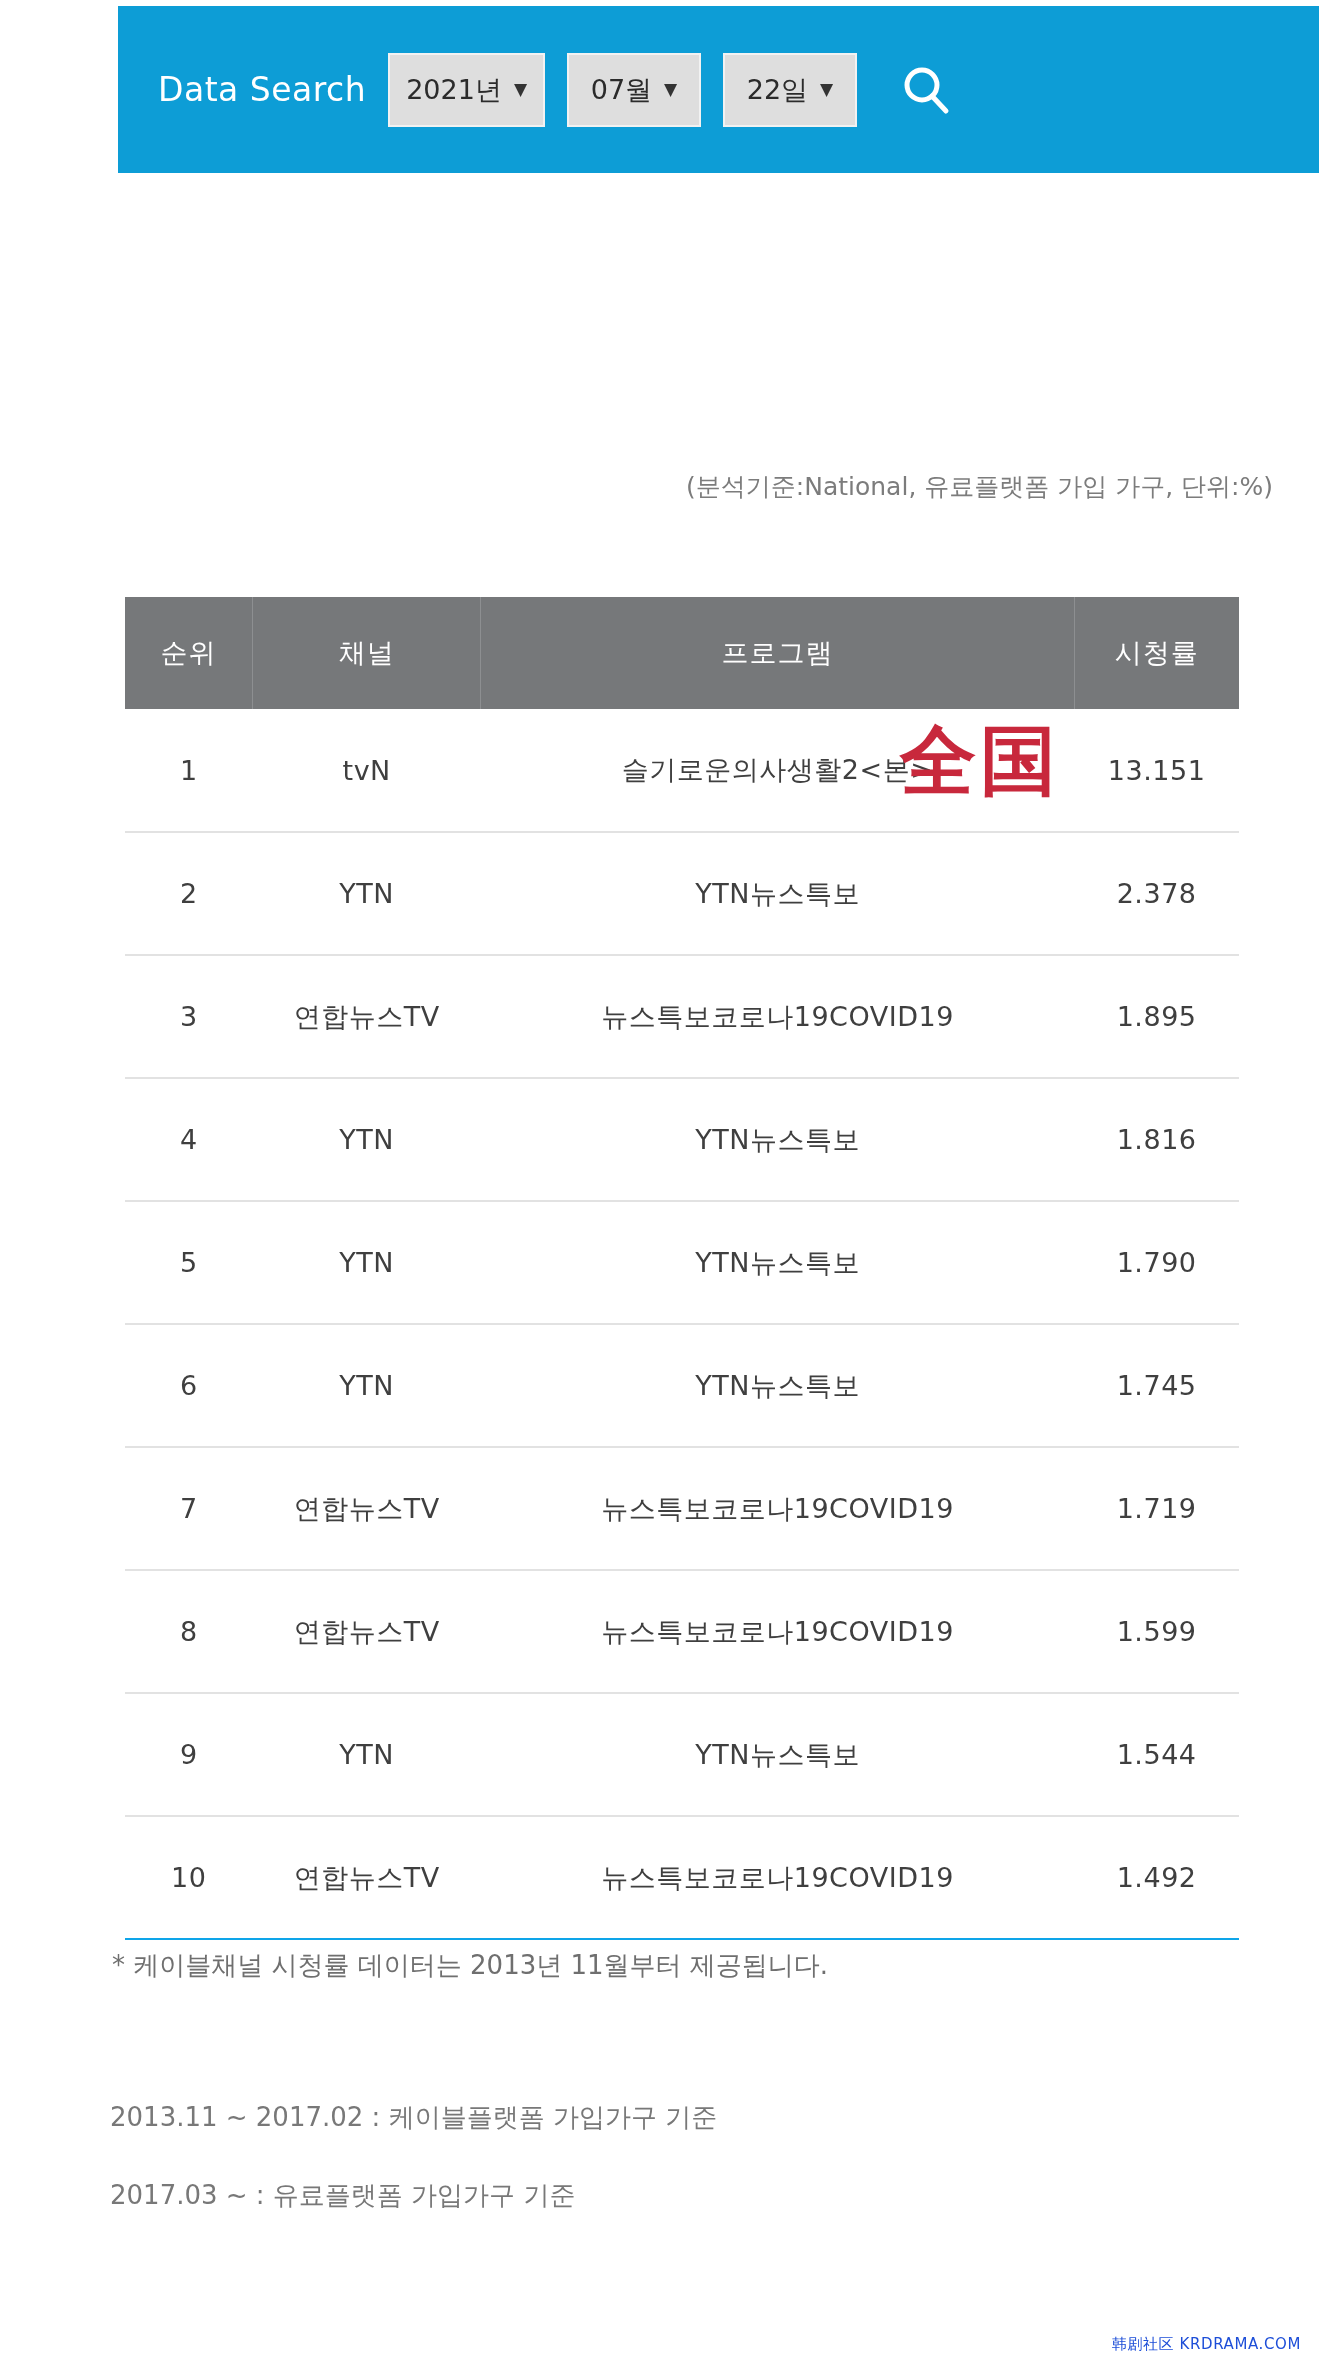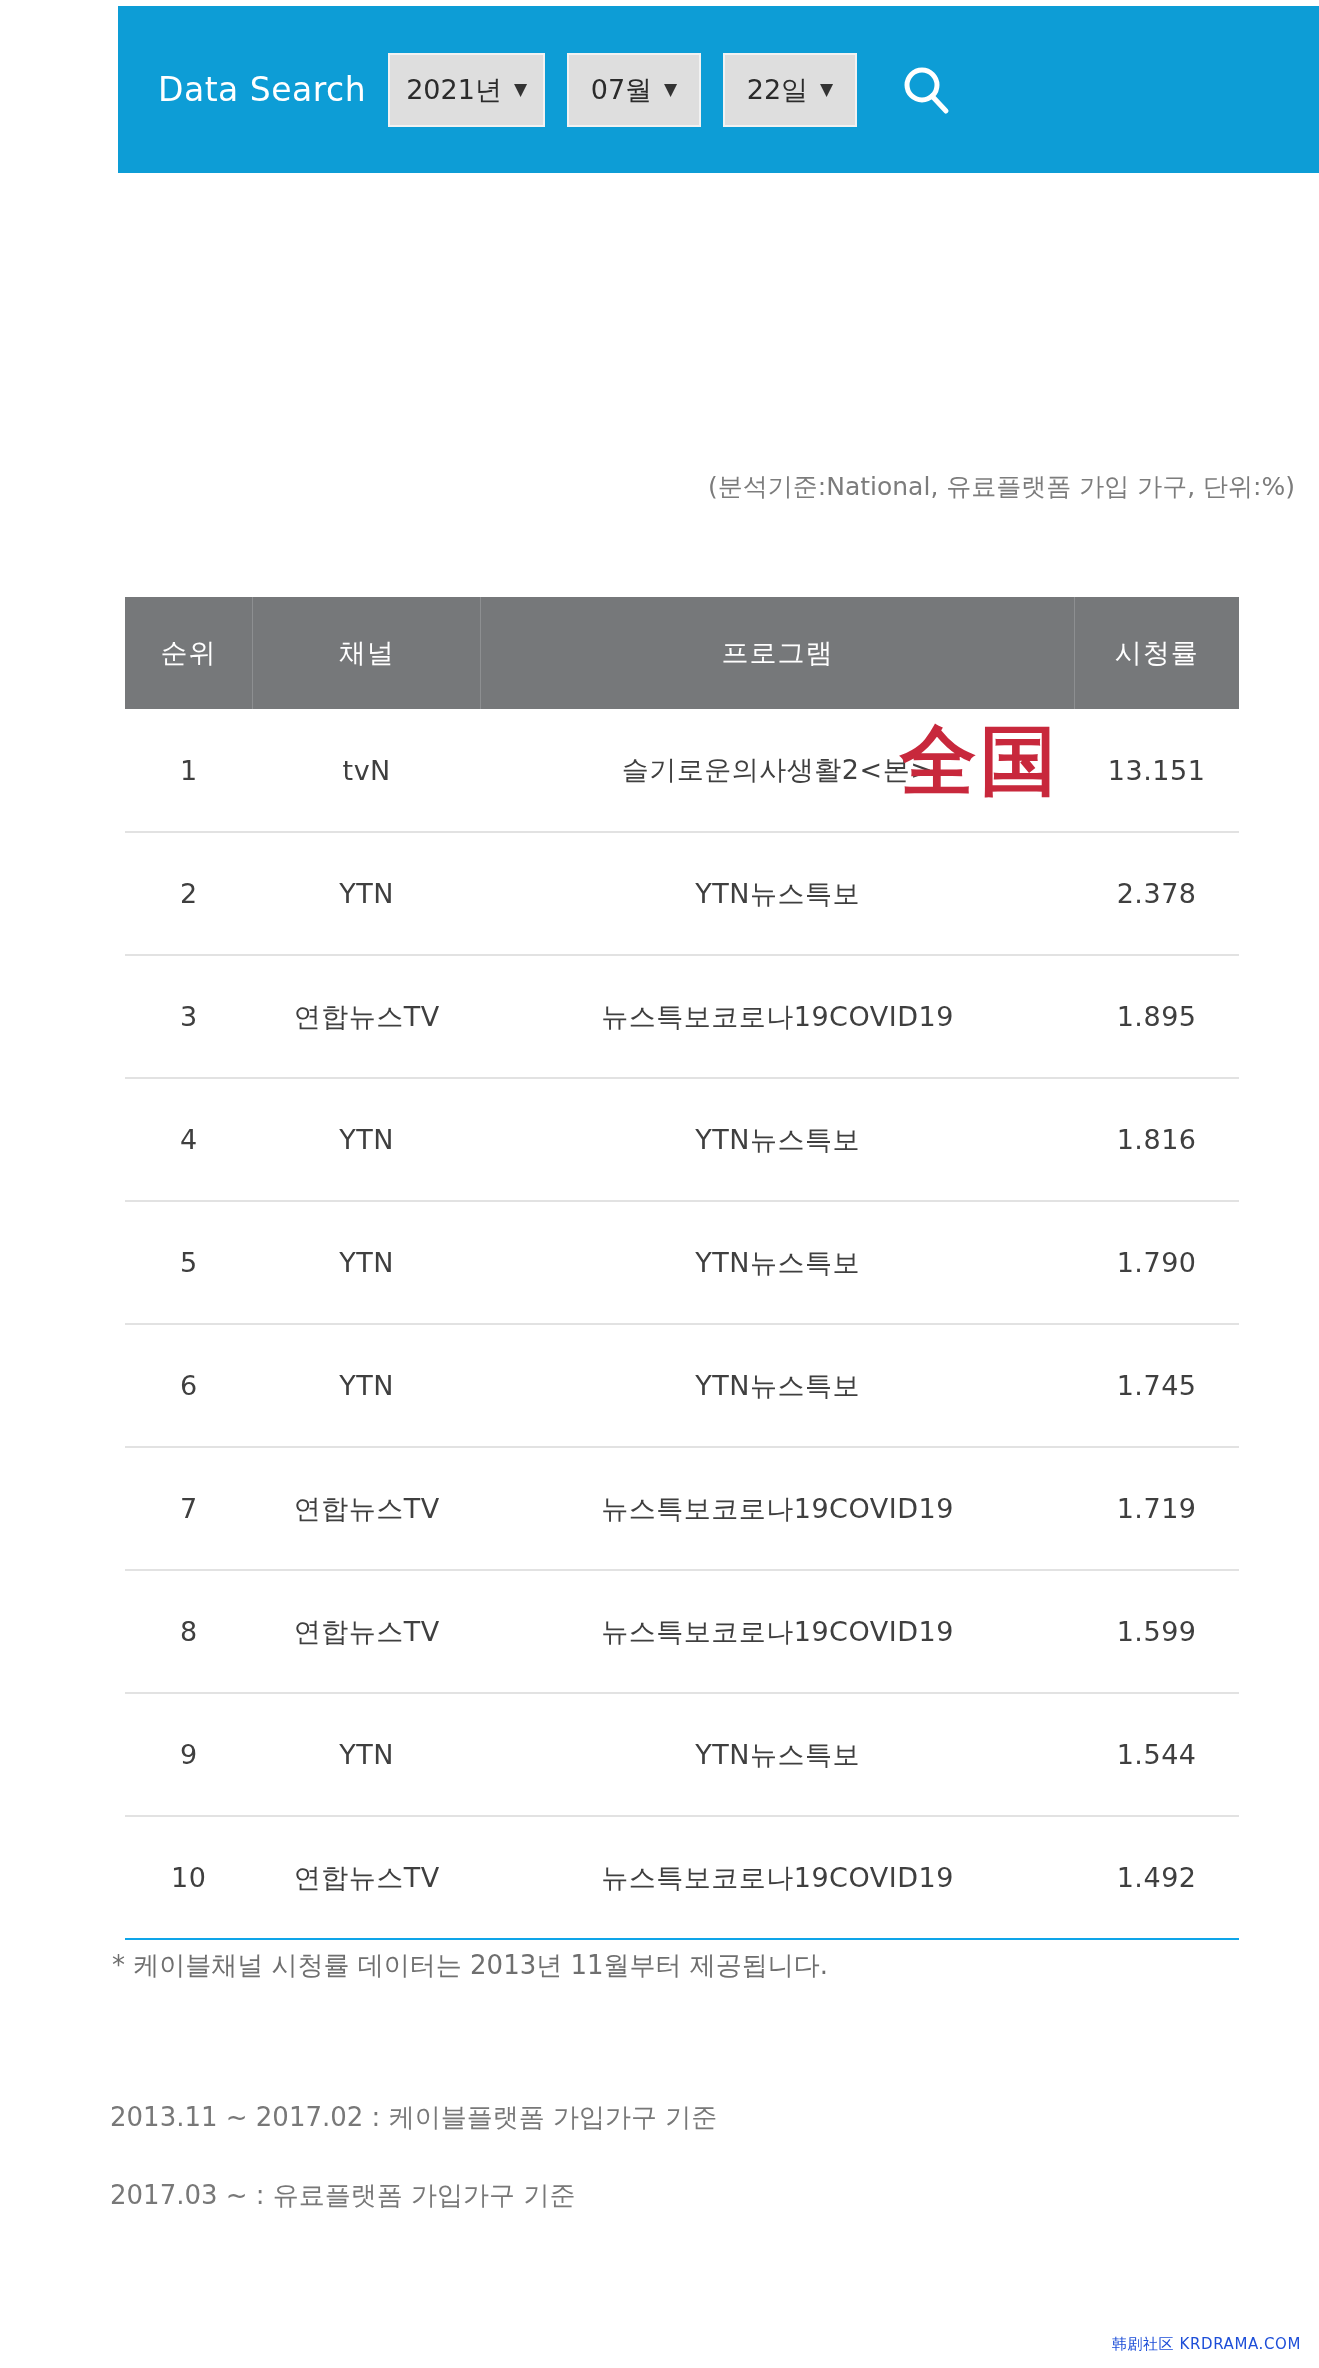--- a/index.html
+++ b/index.html
@@ -86,21 +86,21 @@
   .page-title {
     font-size: 42px;
     color: #757575;
     letter-spacing: 1px;
     font-weight: normal;
   }
 
   .subtitle-row {
     margin-top: 30px;
     text-align: right;
-    padding-right: 24px;
+    padding-right: 46px;
     font-size: 25px;
     color: #7c7c7c;
   }
 
   
   .rank-table {
     position: absolute;
     left: 125px;
     top: 597px;
     width: 1114px;

